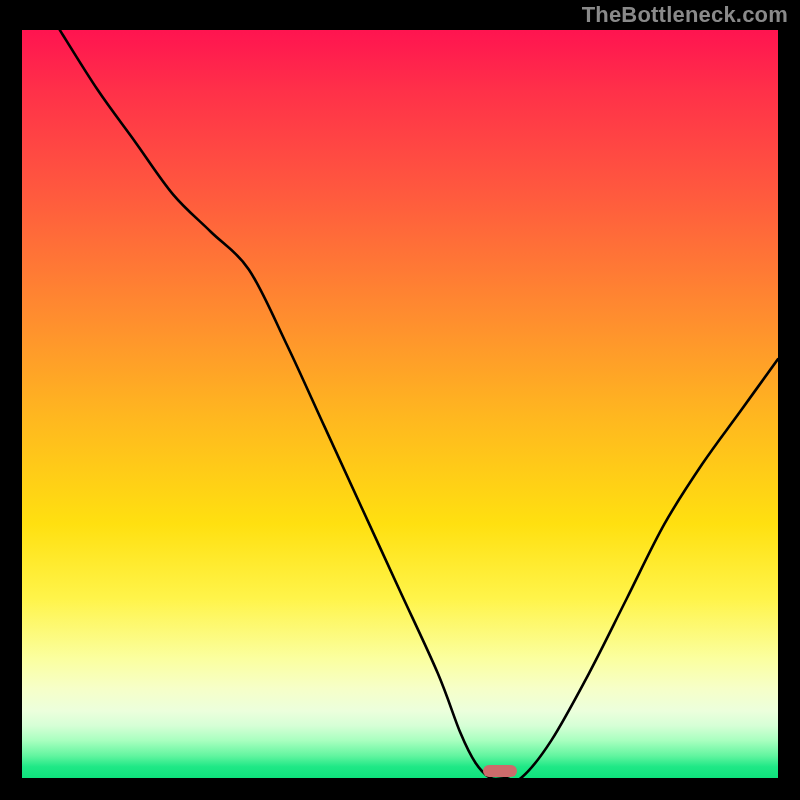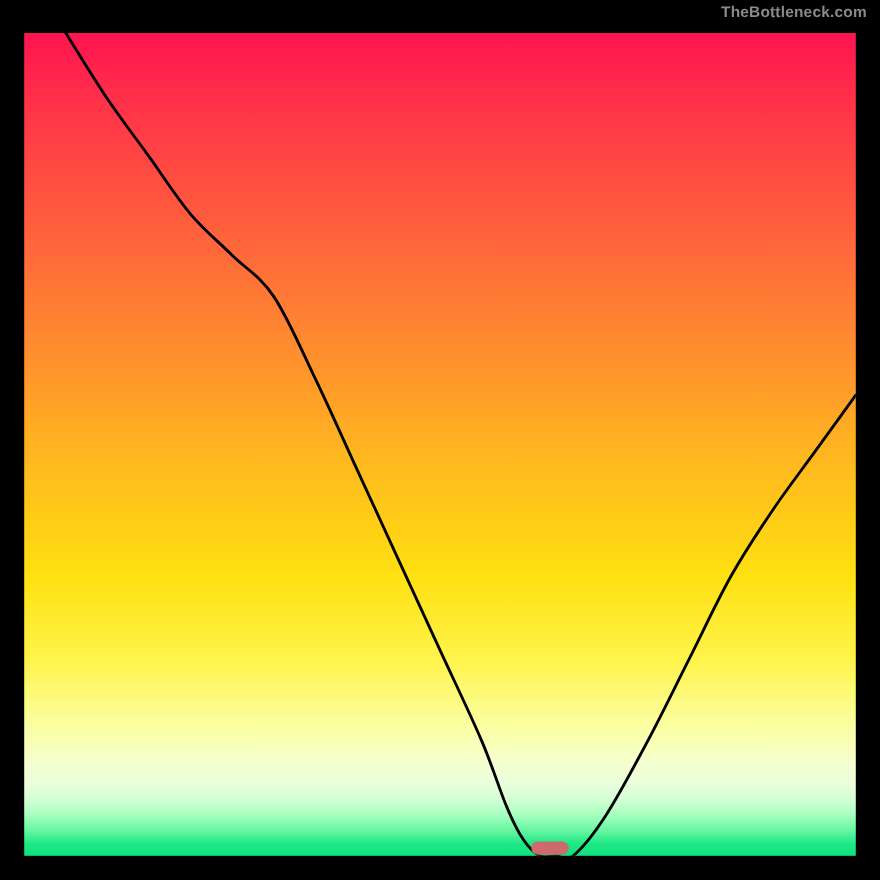--- a/index.html
+++ b/index.html
@@ -14,21 +14,21 @@
     position: relative;
     width: 800px;
     height: 800px;
     background: #000;
   }
   .watermark {
     position: absolute;
     top: 2px;
     right: 12px;
     font-family: Arial, Helvetica, sans-serif;
-    font-size: 14px;
+    font-size: 22px;
     font-weight: 600;
     color: #8a8a8a;
     letter-spacing: 0.2px;
     z-index: 10;
   }
   .plot {
     position: absolute;
     left: 22px;
     top: 30px;
     width: 756px;

